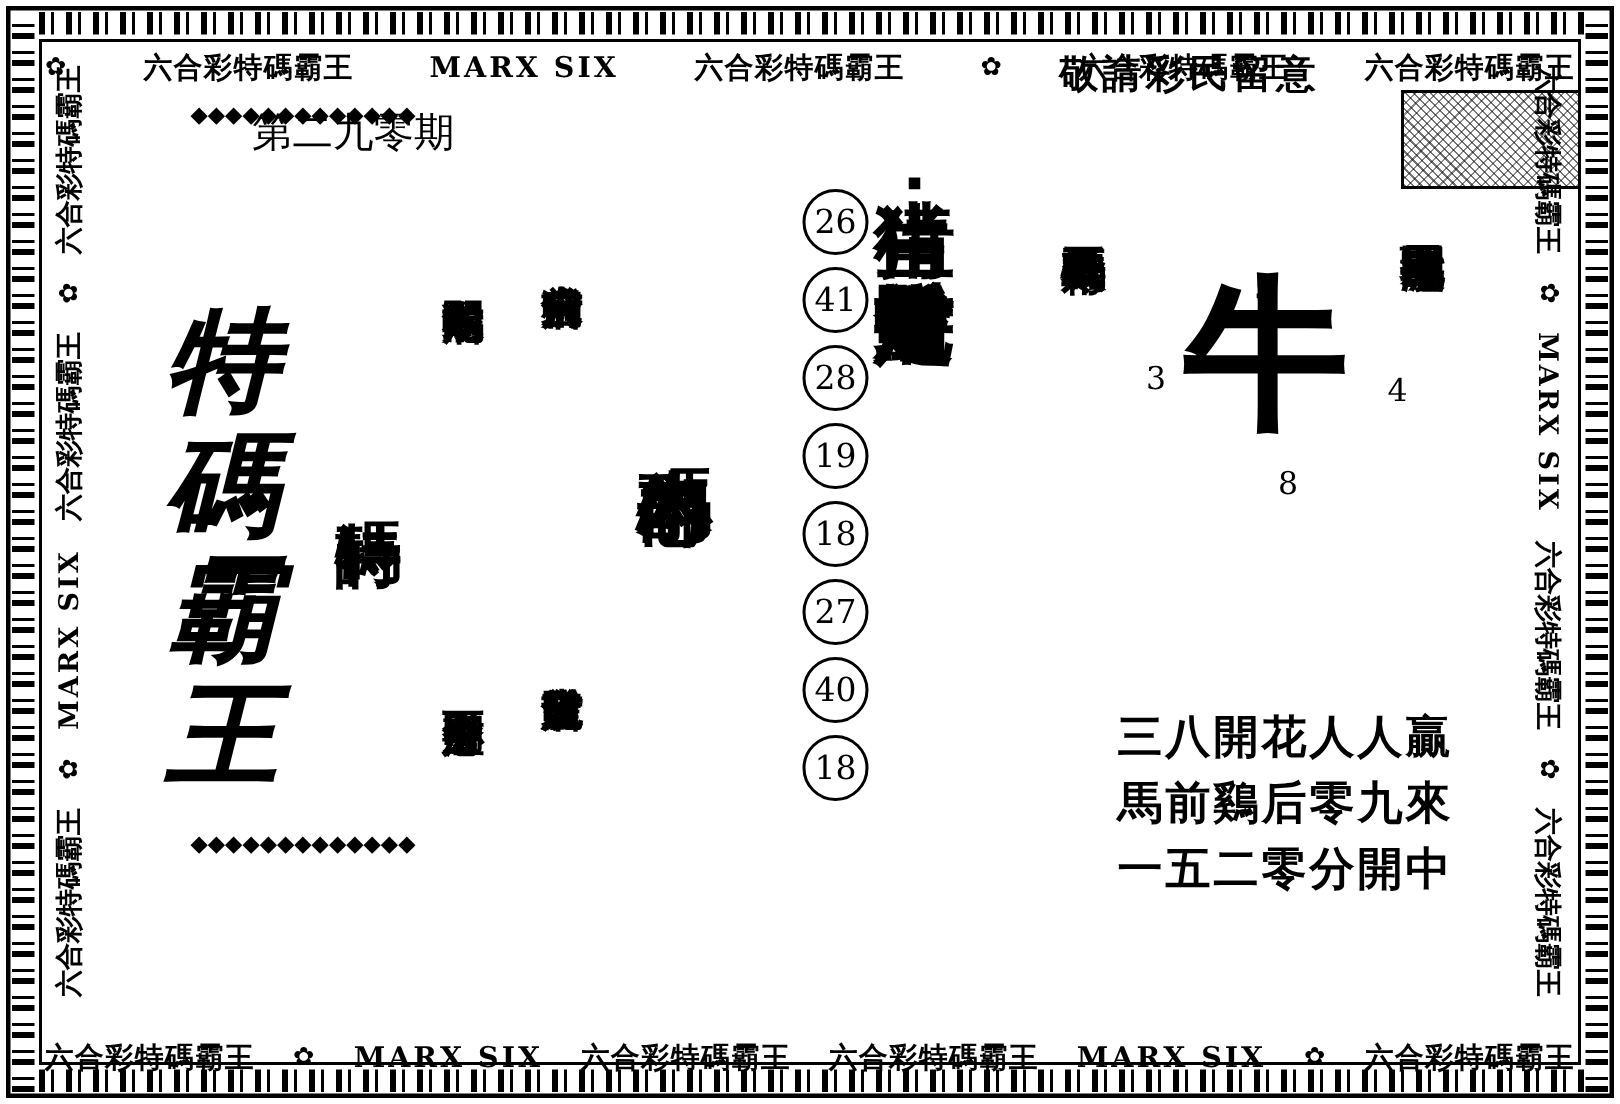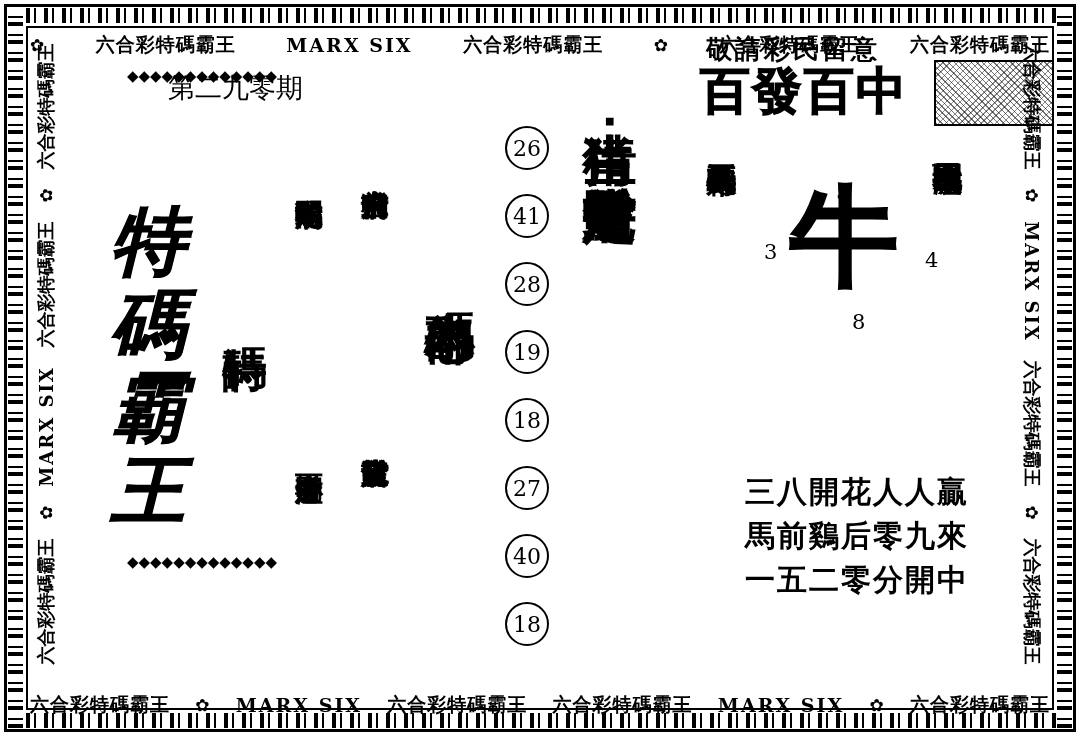--- a/index.html
+++ b/index.html
@@ -132,25 +132,25 @@
     line-height: 1.12;
     font-family: "DejaVu Serif", serif;
     letter-spacing: 0px;
     font-style: italic;
     -webkit-text-stroke: 1px #000;
   }
 
   
   .balls {
     position: absolute;
-    left: 505px; top: 126px;
+    left: 535px; top: 126px;
     display: flex;
     flex-direction: column;
     align-items: center;
-    gap: 24px;
+    gap: 8px;
   }
   .ball {
     width: 44px; height: 44px;
     border: 2.5px solid #000;
     border-radius: 50%;
     display: flex;
     align-items: center;
     justify-content: center;
     font-size: 22px;
     font-family: "DejaVu Serif", serif;
@@ -312,21 +312,20 @@
     <div class="ball">40</div>
     <div class="ball">18</div>
   </div>
 
   <div class="vtext" style="left:582px; top:90px; font-size:54px; font-weight:bold; font-family:'DejaVu Serif',serif;">猜生肖：牛前蛇后定發財</div>
 
   <div class="vtext" style="left:706px; top:142px; font-size:30px; font-weight:bold;">特碼三五帶零八</div>
 
   <div class="masthead">
     <div class="mast-small">敬請彩民留意</div>
-    <div class="mast-big">百發百中</div>
     <div class="mast-stamp"></div>
   </div>
 
   <div class="vtext" style="left:932px; top:140px; font-size:30px; font-weight:bold;">風波再現零七開</div>
 
   <div class="ox">牛</div>
   <div class="corner-num" style="left:836px; top:180px;">5</div>
   <div class="corner-num" style="left:764px; top:240px;">3</div>
   <div class="corner-num" style="left:925px; top:248px;">4</div>
   <div class="corner-num" style="left:852px; top:310px;">8</div>

